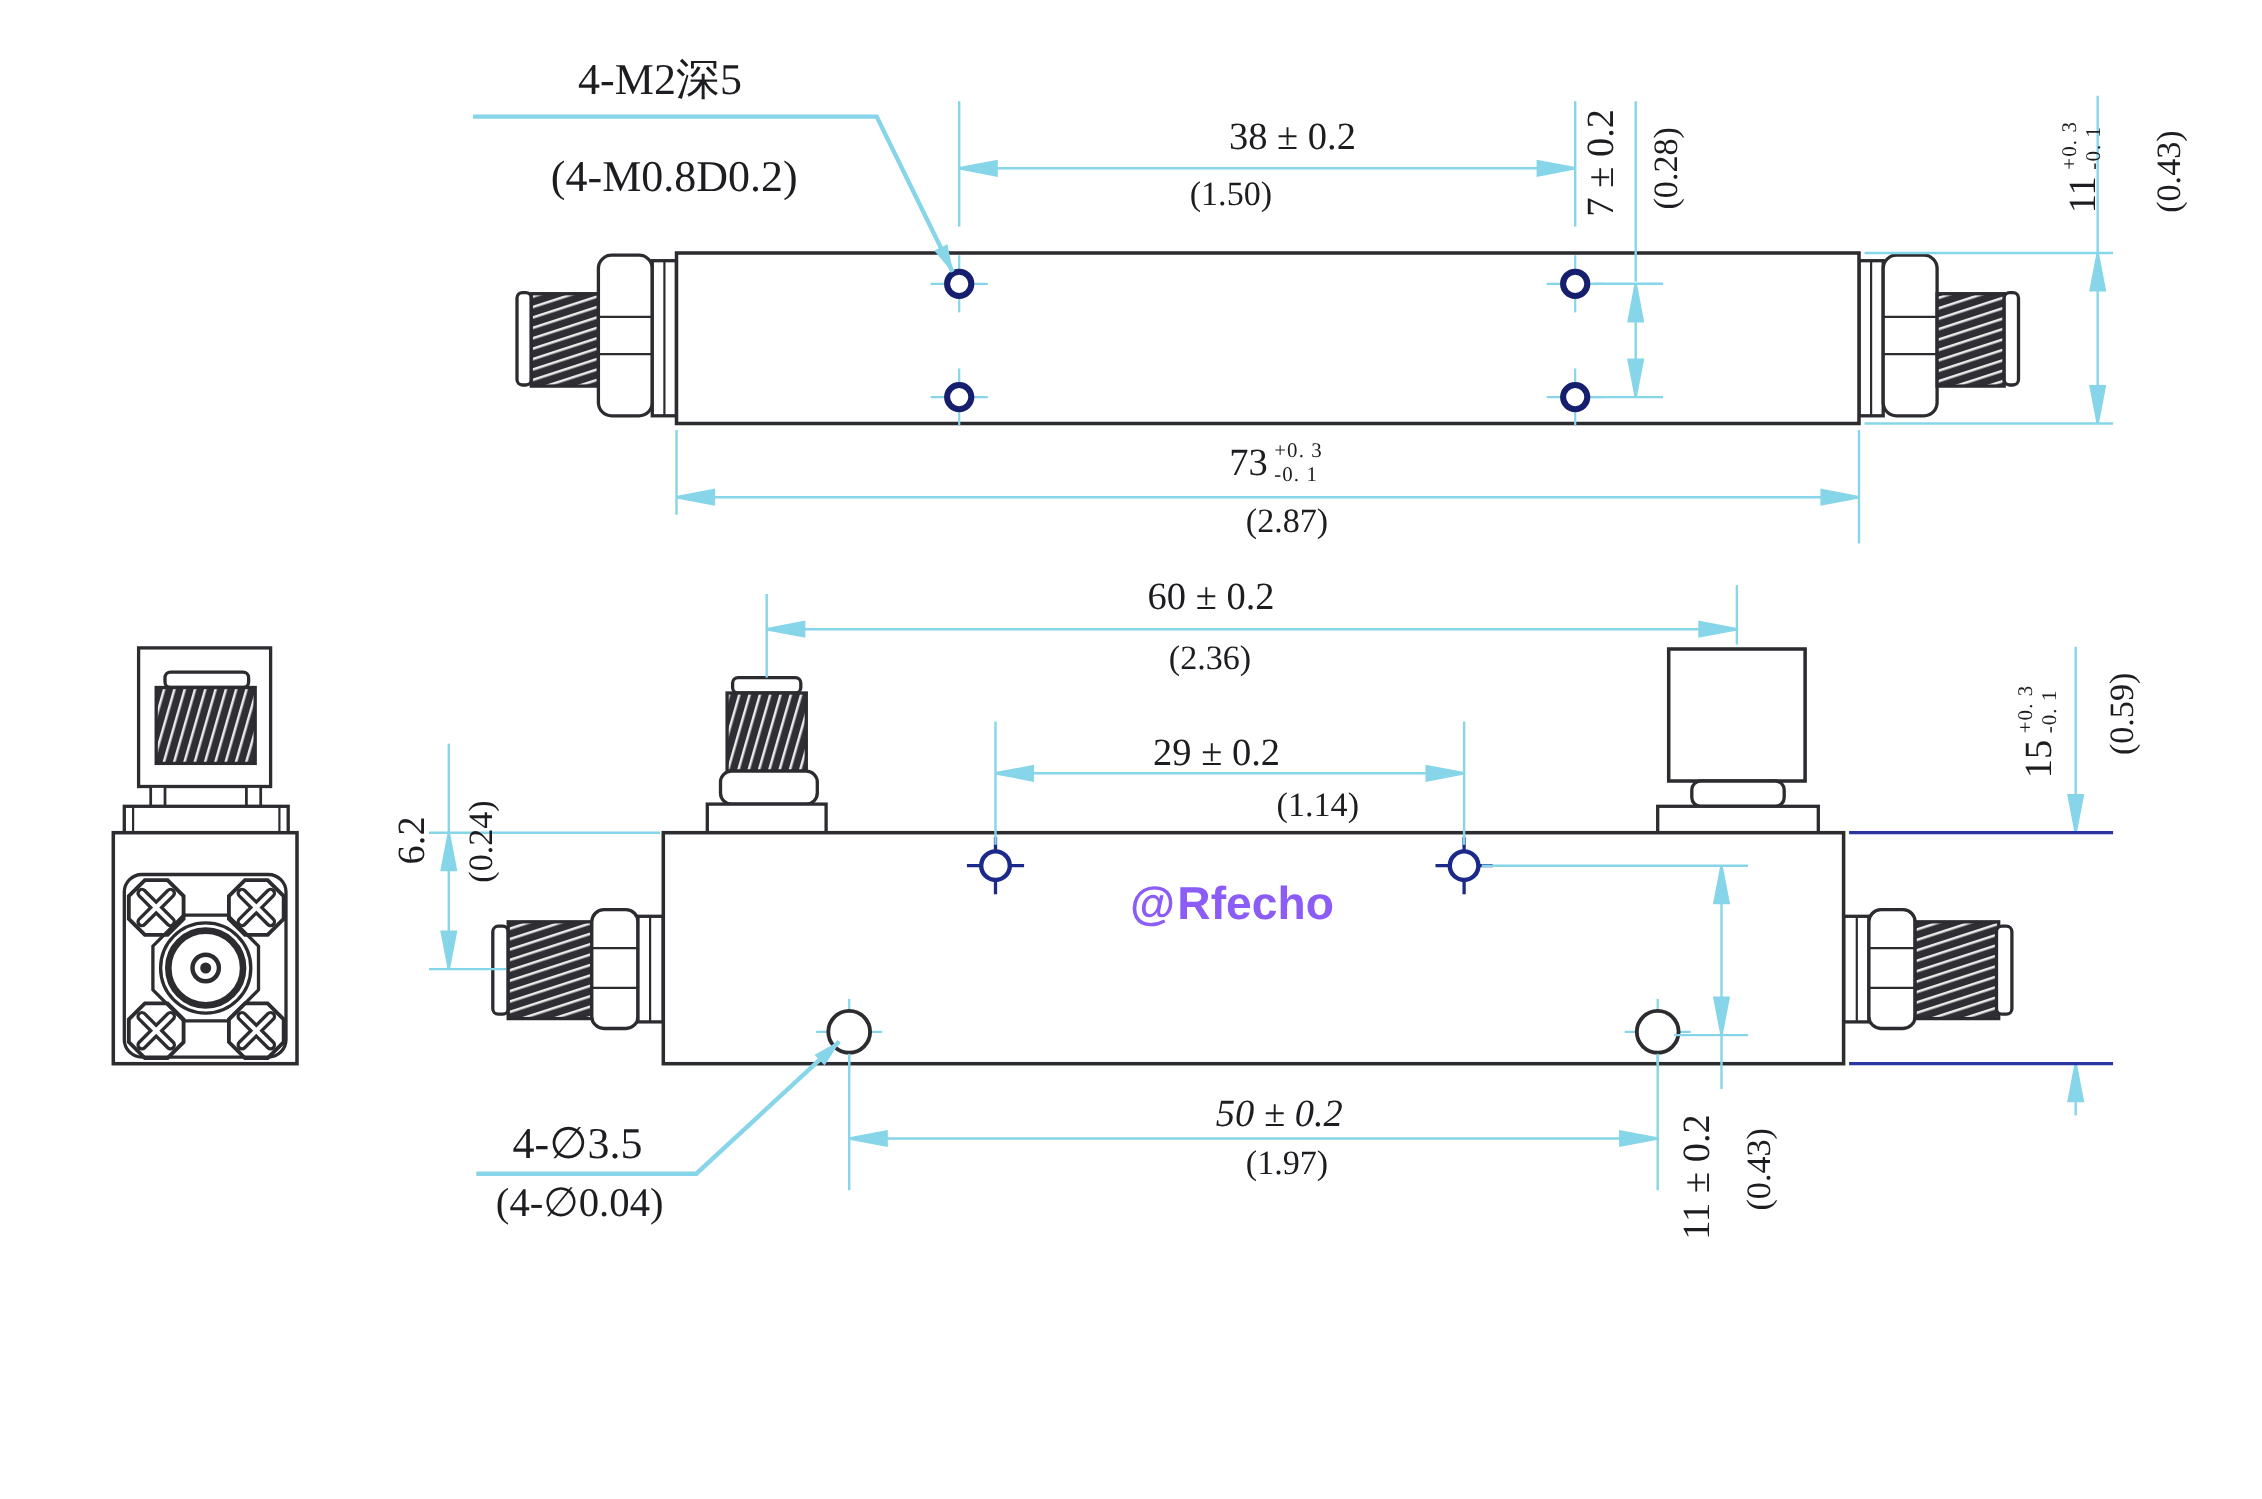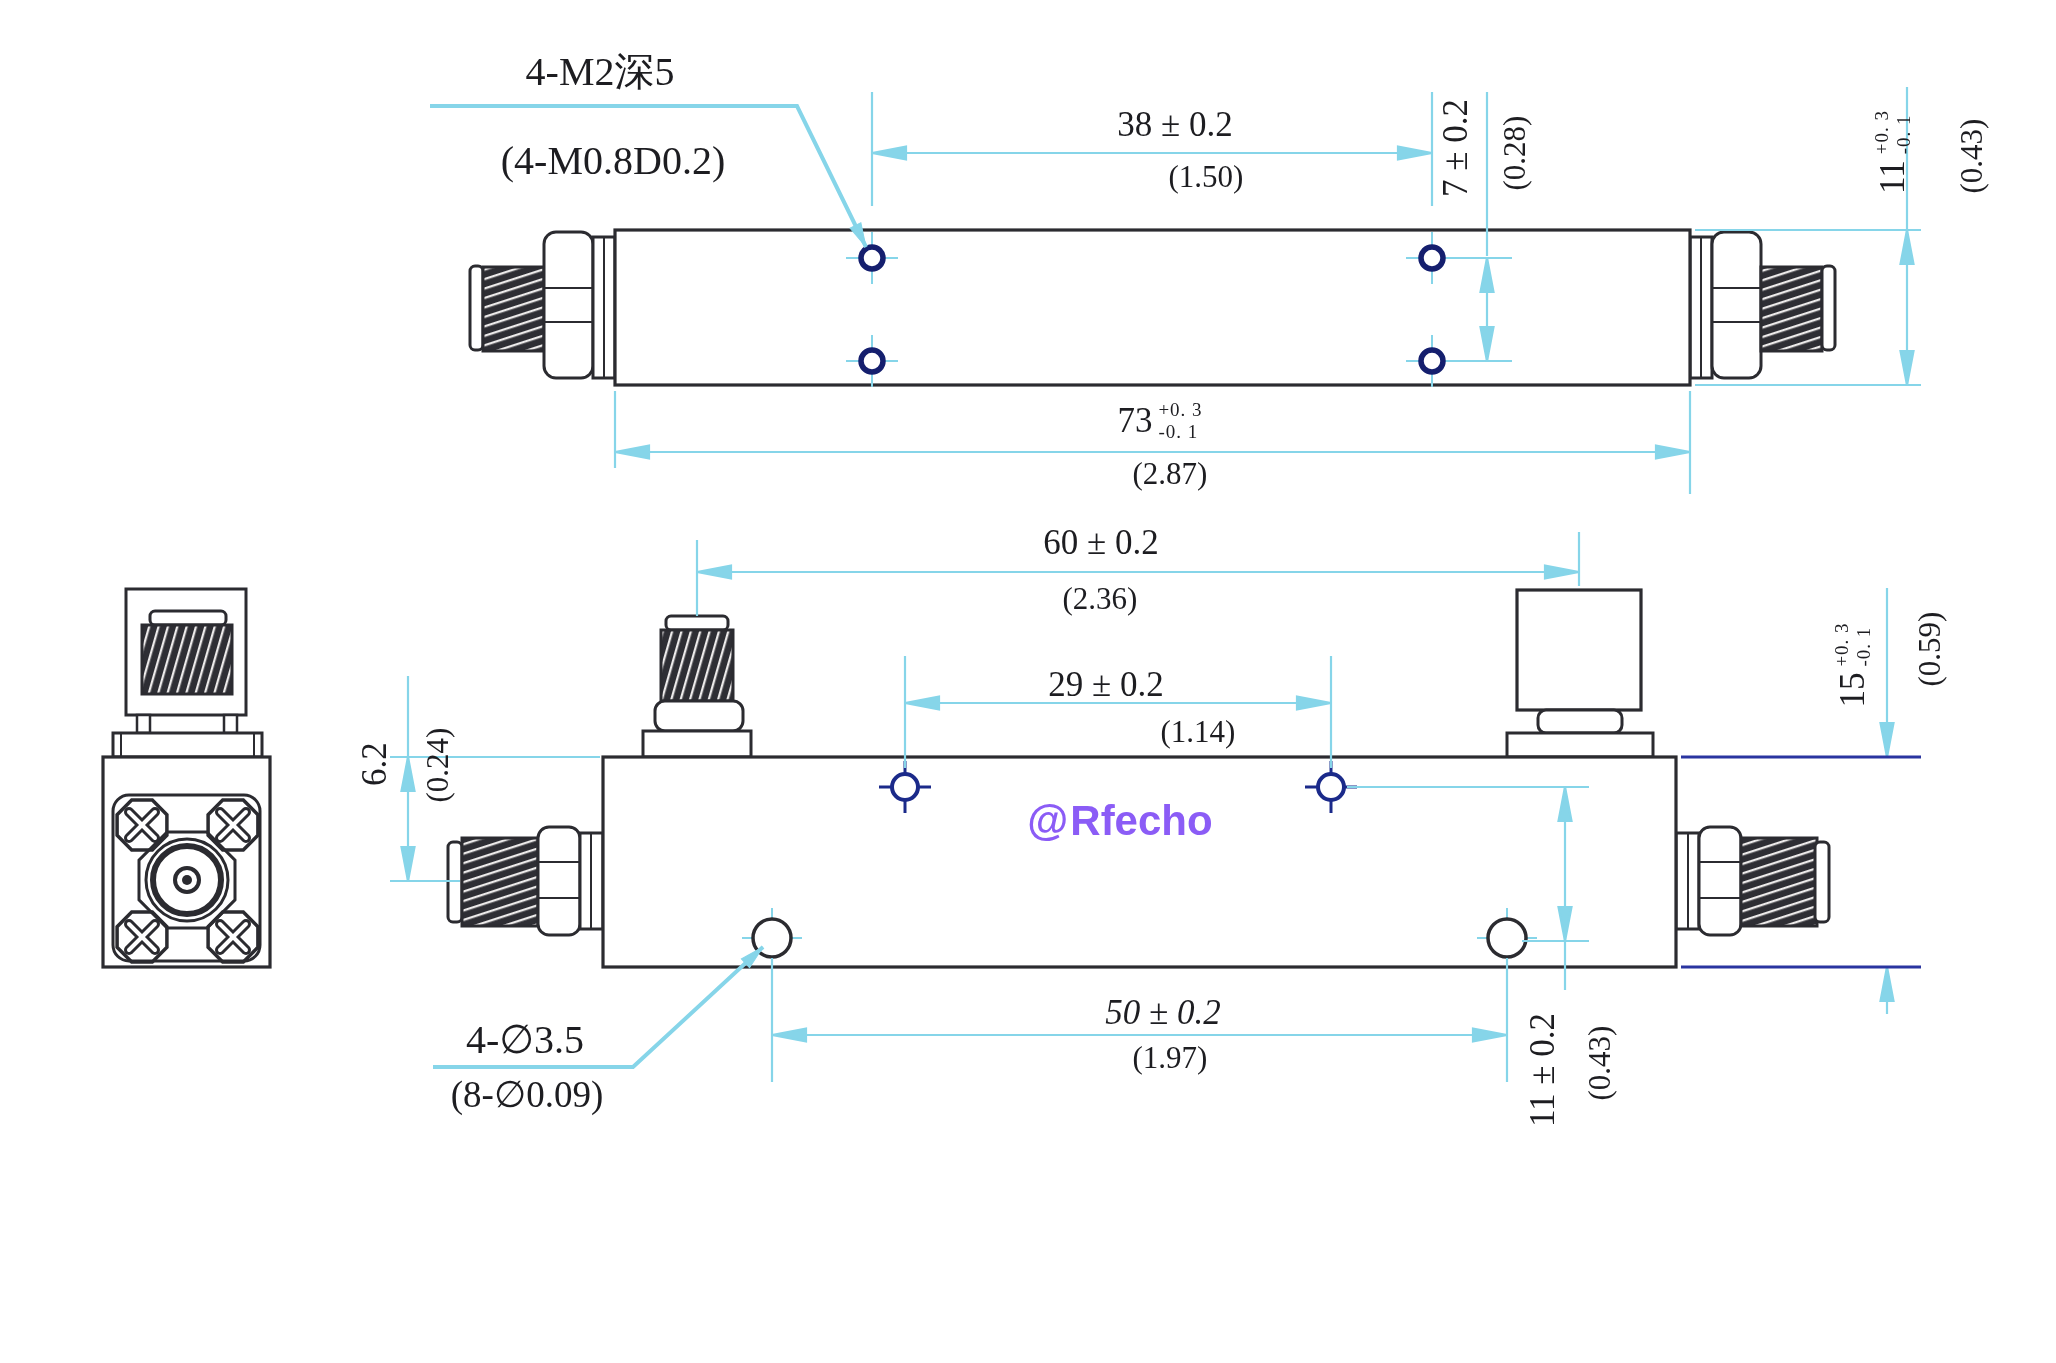--- a/index.html
+++ b/index.html
@@ -284,21 +284,21 @@
     <use href="#ahs" transform="translate(866,247) rotate(64)"></use>
     <polyline points="433,1067 633,1067 763,947" fill="none" stroke-width="4"></polyline>
     <use href="#ahs" transform="translate(763,947) rotate(-43)"></use>
   </g>
 </svg>
 
   <div class="lbl note" style="left:600px;top:72px;">4-M2深5</div>
   <div class="lbl note" style="left:613px;top:145px;margin-top:16px;">(4-M0.8D0.2)</div>
 
   <div class="lbl mm" style="left:1175px;top:124px;">38 ± 0.2</div>
-  <div class="lbl in" style="left:1206px;top:176px;">(1.50)</div>
+  <div class="lbl in" style="left:1119px;top:176px;">(1.50)</div>
 
   <div class="lbl rot mm" style="left:1455px;top:148px;">7 ± 0.2</div>
   <div class="lbl rot in" style="left:1514px;top:153px;">(0.28)</div>
 
   <div class="lbl rot mm" style="left:1893px;top:152px;">
     <span class="tolwrap">
         <span>11</span>
         <span class="tol">
           <span>+0. 3</span>
           <span>-0. 1</span>
@@ -338,17 +338,17 @@
   </div>
   <div class="lbl rot in" style="left:1929px;top:649px;">(0.59)</div>
 
   <div class="lbl mm" style="left:1163px;top:1012px;font-style:italic;">50 ± 0.2</div>
   <div class="lbl in" style="left:1170px;top:1057px;">(1.97)</div>
 
   <div class="lbl rot mm" style="left:1542px;top:1070px;">11 ± 0.2</div>
   <div class="lbl rot in" style="left:1599px;top:1063px;">(0.43)</div>
 
   <div class="lbl note" style="left:525px;top:1040px;">4-∅3.5</div>
-  <div class="lbl note2" style="left:527px;top:1094px;">(8-∅0.09)</div>
+  <div class="lbl note2" style="left:527px;top:1094px;">(4-∅0.04)</div>
 
   <div class="logo" style="left:1120px;top:821px;"><span class="at">@</span><span>Rfecho</span></div>
 
 </div>
 
 </body></html>

